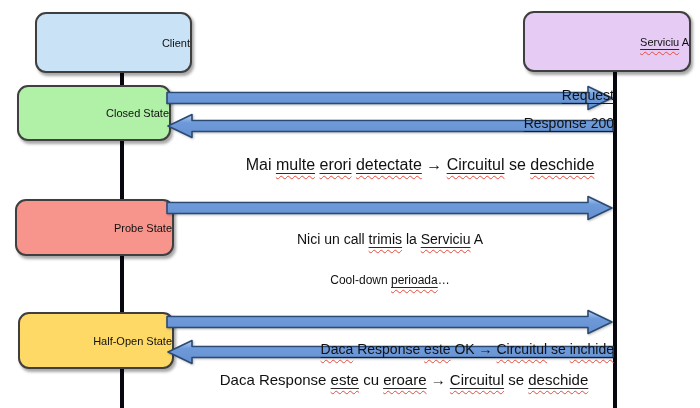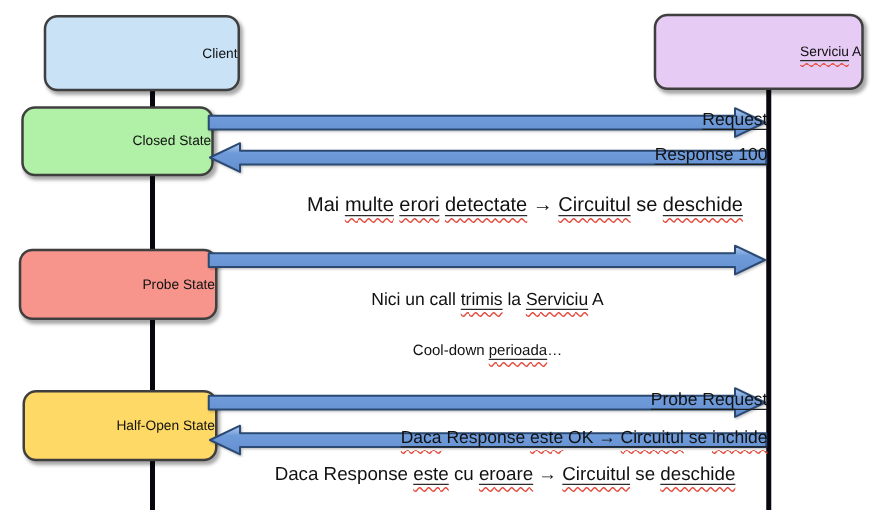--- a/index.html
+++ b/index.html
@@ -96,34 +96,33 @@
   <svg width="447" height="26" viewBox="0 0 447 26">
     <polygon points="0,7.5 421,7.5 421,1.5 445,13 421,24.5 421,18.5 0,18.5" fill="url(#agrad)" stroke="#2b4a73" stroke-width="1.6" stroke-linejoin="round"></polygon>
   </svg>
   <div class="alabel"><span>Request</span></div>
 </div>
 
 <div class="msg" id="msg-response-200">
   <svg width="447" height="26" viewBox="0 0 447 26">
     <polygon points="446,7.5 25,7.5 25,1.5 1,13 25,24.5 25,18.5 446,18.5" fill="url(#agrad)" stroke="#2b4a73" stroke-width="1.6" stroke-linejoin="round"></polygon>
   </svg>
-  <div class="alabel"><span>Response 100</span></div>
+  <div class="alabel"><span>Response 200</span></div>
 </div>
 
 <div class="msg" id="msg-request-blocked">
   <svg width="447" height="26" viewBox="0 0 447 26">
     <polygon points="0,7.5 421,7.5 421,1.5 445,13 421,24.5 421,18.5 0,18.5" fill="url(#agrad)" stroke="#2b4a73" stroke-width="1.6" stroke-linejoin="round"></polygon>
   </svg>
 </div>
 
 <div class="msg" id="msg-probe-request">
   <svg width="447" height="26" viewBox="0 0 447 26">
     <polygon points="0,7.5 421,7.5 421,1.5 445,13 421,24.5 421,18.5 0,18.5" fill="url(#agrad)" stroke="#2b4a73" stroke-width="1.6" stroke-linejoin="round"></polygon>
   </svg>
-  <div class="alabel"><span>Probe Request</span></div>
 </div>
 
 <div class="msg" id="msg-response-ok">
   <svg width="447" height="26" viewBox="0 0 447 26">
     <polygon points="446,7.5 25,7.5 25,1.5 1,13 25,24.5 25,18.5 446,18.5" fill="url(#agrad)" stroke="#2b4a73" stroke-width="1.6" stroke-linejoin="round"></polygon>
   </svg>
   <div class="alabel"><span class="w">Daca</span><span> </span><span class="it">Response</span><span> </span><span class="w">este</span><span> OK → </span><span class="w">Circuitul</span><span> se </span><span class="w">inchide</span></div>
 </div>
 
 <div class="note" id="note-errors"><span>Mai </span><span class="u"><span class="w">multe</span></span><span> </span><span class="u"><span class="w">erori</span></span><span> </span><span class="u"><span class="w">detectate</span></span><span> → </span><span class="u"><span class="w">Circuitul</span></span><span> se </span><span class="u"><span class="w">deschide</span></span></div>

